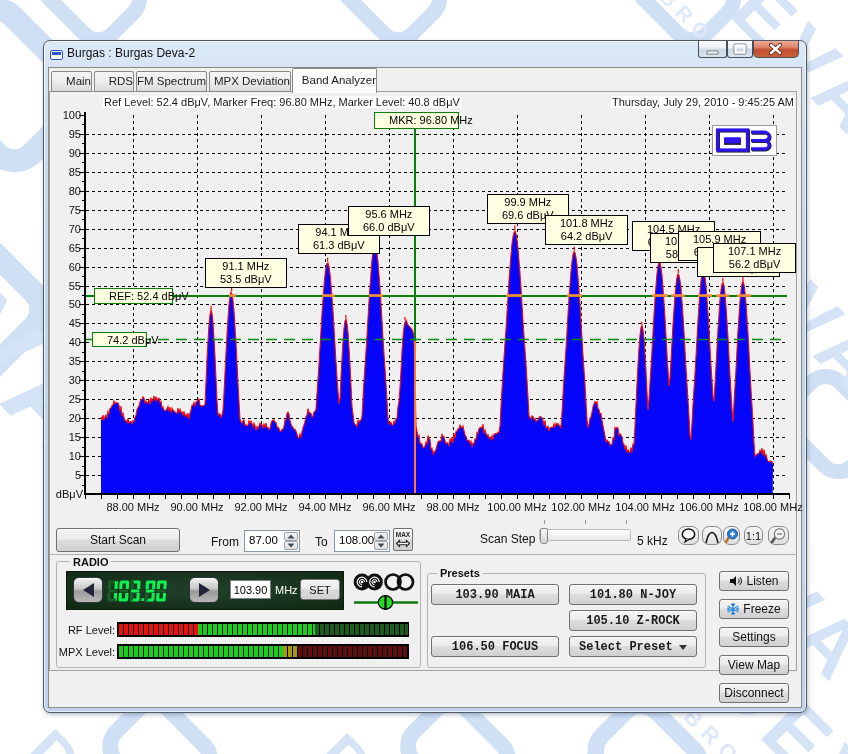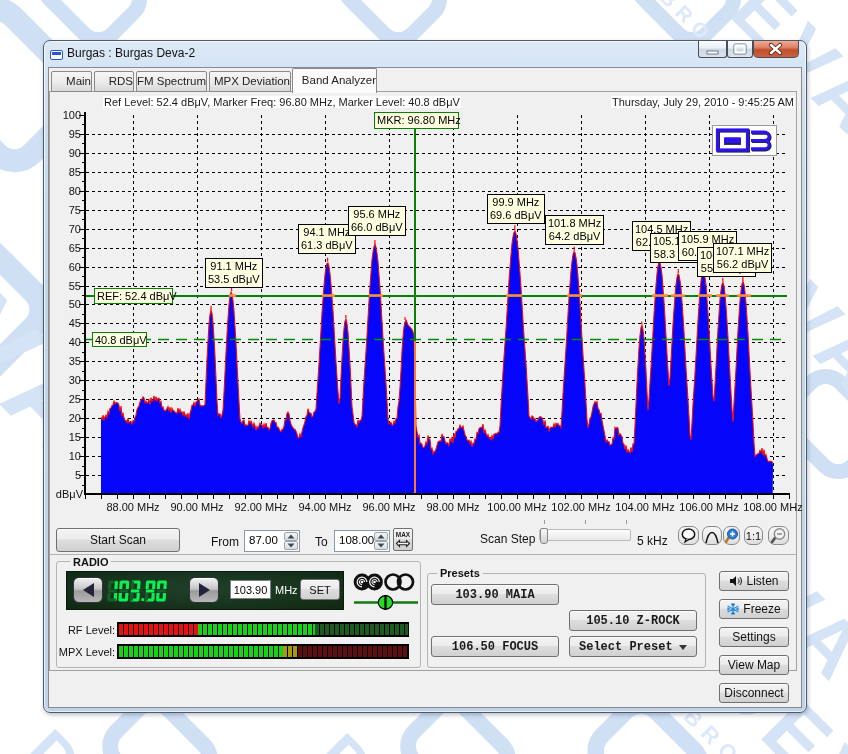--- a/index.html
+++ b/index.html
@@ -20,21 +20,21 @@
 #client{position:absolute;left:48px;top:67px;width:754px;height:641px;background:#f0f0f0;border:1px solid #8a8a8a;z-index:1}
 .tab{position:absolute;top:71px;height:21px;white-space:nowrap;overflow:hidden;background:linear-gradient(180deg,#f5f5f5 0%,#ebebeb 55%,#d9d9d9 100%);
  border:1px solid #898989;border-radius:2px 2px 0 0;font-size:11.5px;color:#222;text-align:right;line-height:19px;z-index:3}
 .tab.on{top:68px;height:25px;background:#fbfbfb;border-bottom:none;z-index:5;line-height:22px}
 #page{position:absolute;left:49px;top:91px;width:748px;height:580px;background:#f0f0f0;border:1px solid #a0a0a0;z-index:2}
 .hdr{position:absolute;font-size:11px;color:#1a1a1a;background:#fff;white-space:nowrap;padding:0 1px;z-index:6}
 .ylab{position:absolute;width:38px;text-align:right;font-size:11px;line-height:12px;color:#111;z-index:6}
 .xlab{position:absolute;width:74px;text-align:center;font-size:11px;line-height:12px;color:#111;z-index:6}
 #chart{position:absolute;left:0;top:0;z-index:5}
 .tip{position:absolute;background:#ffffe1;border:1px solid #000;font-size:11px;line-height:13px;
- text-align:center;white-space:nowrap;padding:1px 2px;z-index:7;color:#000}
+ text-align:center;white-space:nowrap;padding:1px 14px;z-index:7;color:#000}
 .tipg{border-color:#078007}
 .btn{position:absolute;border:1px solid #707070;border-radius:3px;font-size:12px;color:#111;
  background:linear-gradient(180deg,#f3f3f3 0%,#ececec 45%,#dddddd 50%,#d0d0d0 100%);
  box-shadow:inset 0 1px 0 rgba(255,255,255,.8);text-align:center;display:flex;align-items:center;justify-content:center;z-index:8}
 .pbtn{font-family:"Liberation Mono",monospace;font-weight:bold;font-size:12px;color:#1a1a1a}
 .grp{position:absolute;border:1px solid #b4b4b4;border-radius:3px;z-index:5}
 .leg{position:absolute;font-size:11px;font-weight:bold;color:#111;background:#f0f0f0;padding:0 3px;z-index:6}
 .lbl{position:absolute;font-size:12px;color:#111;white-space:nowrap;z-index:6}
 .lbl11{position:absolute;font-size:11px;color:#111;white-space:nowrap;z-index:6}
 #lcd{position:absolute;left:66px;top:571px;width:278px;height:39px;border:1px solid #0b190e;z-index:6;
@@ -313,21 +313,21 @@
     <div class="xlab" style="left:288px;top:501px">94.00 MHz</div>
     <div class="xlab" style="left:352px;top:501px">96.00 MHz</div>
     <div class="xlab" style="left:416px;top:501px">98.00 MHz</div>
     <div class="xlab" style="left:480px;top:501px">100.00 MHz</div>
     <div class="xlab" style="left:544px;top:501px">102.00 MHz</div>
     <div class="xlab" style="left:608px;top:501px">104.00 MHz</div>
     <div class="xlab" style="left:672px;top:501px">106.00 MHz</div>
     <div class="xlab" style="left:736px;top:501px">108.00 MHz</div>
     <div class="tip tipg" style="left:374px;top:112px;width:85px;height:17px;z-index:7">MKR: 96.80 MHz</div>
     <div class="tip tipg" style="left:94px;top:288px;width:79px;height:16px;z-index:7">REF: 52.4 dBμV</div>
-    <div class="tip tipg" style="left:92px;top:332px;width:55px;height:15px;z-index:7">40.8 dBμV</div>
+    <div class="tip tipg" style="left:92px;top:332px;width:55px;height:15px;z-index:7">74.2 dBμV</div>
     <div class="tip" style="left:205px;top:258px;z-index:7">91.1 MHz<br>53.5 dBμV</div>
     <div class="tip" style="left:298px;top:224px;z-index:7">94.1 MHz<br>61.3 dBμV</div>
     <div class="tip" style="left:348px;top:206px;z-index:8">95.6 MHz<br>66.0 dBμV</div>
     <div class="tip" style="left:487px;top:194px;z-index:7">99.9 MHz<br>69.6 dBμV</div>
     <div class="tip" style="left:545px;top:215px;z-index:8">101.8 MHz<br>64.2 dBμV</div>
     <div class="tip" style="left:632px;top:221px;z-index:7">104.5 MHz<br>62.1 dBμV</div>
     <div class="tip" style="left:650px;top:233px;z-index:8">105.1 MHz<br>58.3 dBμV</div>
     <div class="tip" style="left:678px;top:231px;z-index:9">105.9 MHz<br>60.1 dBμV</div>
     <div class="tip" style="left:697px;top:247px;z-index:10">106.4 MHz<br>55.8 dBμV</div>
     <div class="tip" style="left:713px;top:243px;z-index:11">107.1 MHz<br>56.2 dBμV</div>
@@ -477,20 +477,21 @@
       <div class="in seg-dgrn" style="left:197px;width:93px"></div>
     </div>
     <div class="meter" style="left:117px;top:644px">
       <div class="in seg-grn" style="left:1px;width:164px"></div>
       <div class="in seg-yel" style="left:165px;width:15px"></div>
       <div class="in seg-dred" style="left:180px;width:110px"></div>
     </div>
     <div class="grp" style="left:427px;top:573px;width:279px;height:95px"></div>
     <div class="leg" style="left:437px;top:567px">Presets</div>
     <div class="btn pbtn" style="left:431px;top:584px;width:128px;height:21px">103.90 MAIA</div>
+    <div class="btn pbtn" style="left:569px;top:584px;width:128px;height:21px">101.80 N-JOY</div>
     <div class="btn pbtn" style="left:569px;top:610px;width:128px;height:21px">105.10 Z-ROCK</div>
     <div class="btn pbtn" style="left:431px;top:636px;width:128px;height:21px">106.50 FOCUS</div>
     <div class="btn pbtn" style="left:569px;top:636px;width:128px;height:21px;justify-content:flex-start;padding-left:9px">Select Preset<svg width="9" height="6" style="position:absolute;right:8px;top:8px">
         <path d="M0,0 L8,0 L4,5 Z" fill="#333"></path>
       </svg></div>
     <div class="btn" style="left:719px;top:571px;width:70px;height:20px"><svg width="13" height="12" style="margin-right:4px">
         <path d="M1,4 H4 L7,1 V11 L4,8 H1 Z" fill="#111"></path>
         <path d="M9,3.5 C10.5,5 10.5,7 9,8.5 M10.8,2 C13,4.5 13,7.5 10.8,10" fill="none" stroke="#111" stroke-width="1"></path>
       </svg>Listen</div>
     <div class="btn" style="left:719px;top:599px;width:70px;height:20px"><svg width="12" height="12" style="margin-right:4px" viewBox="0 0 12 12">

